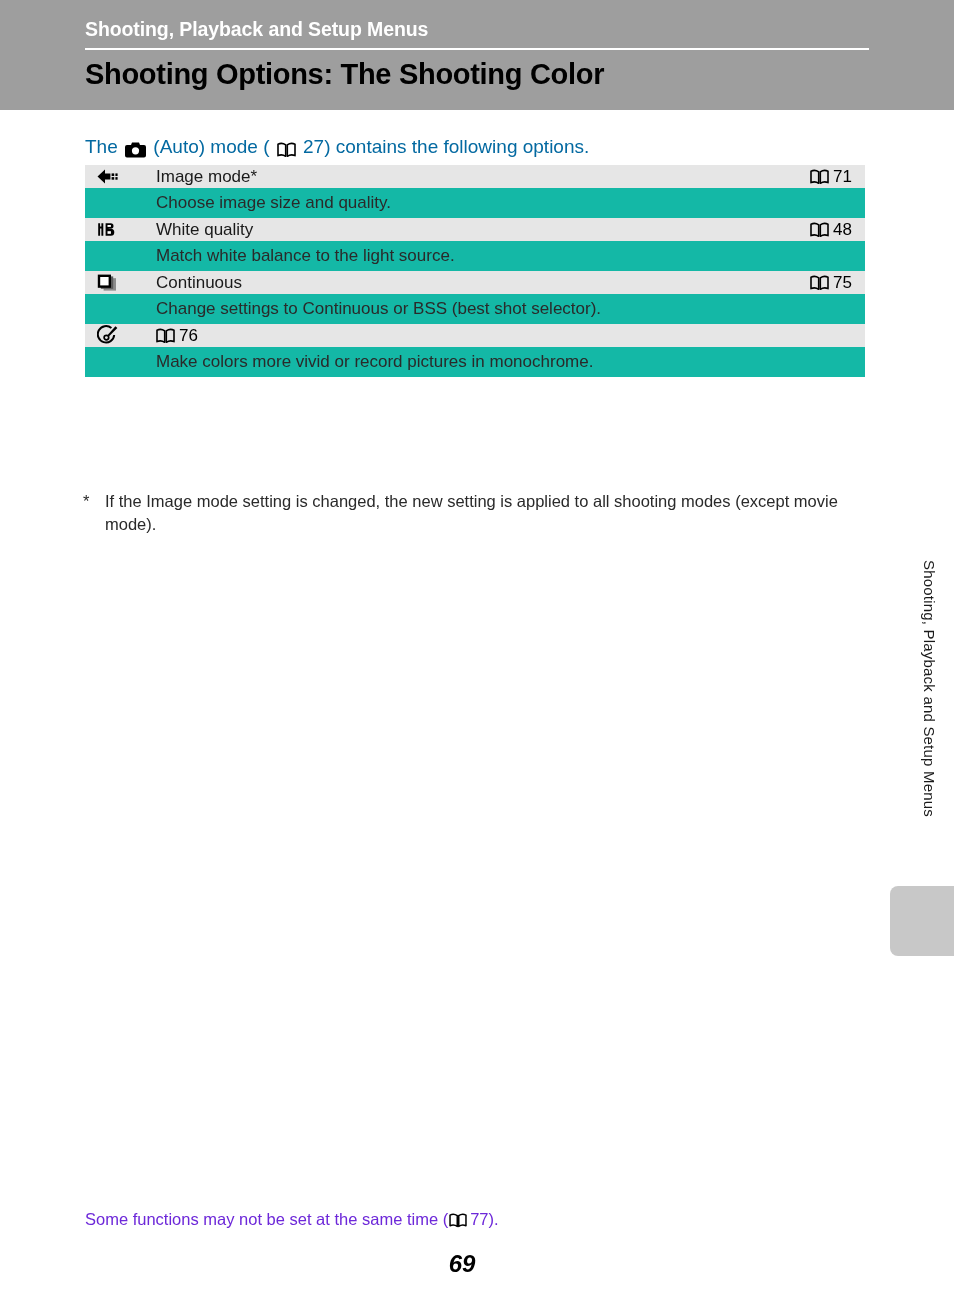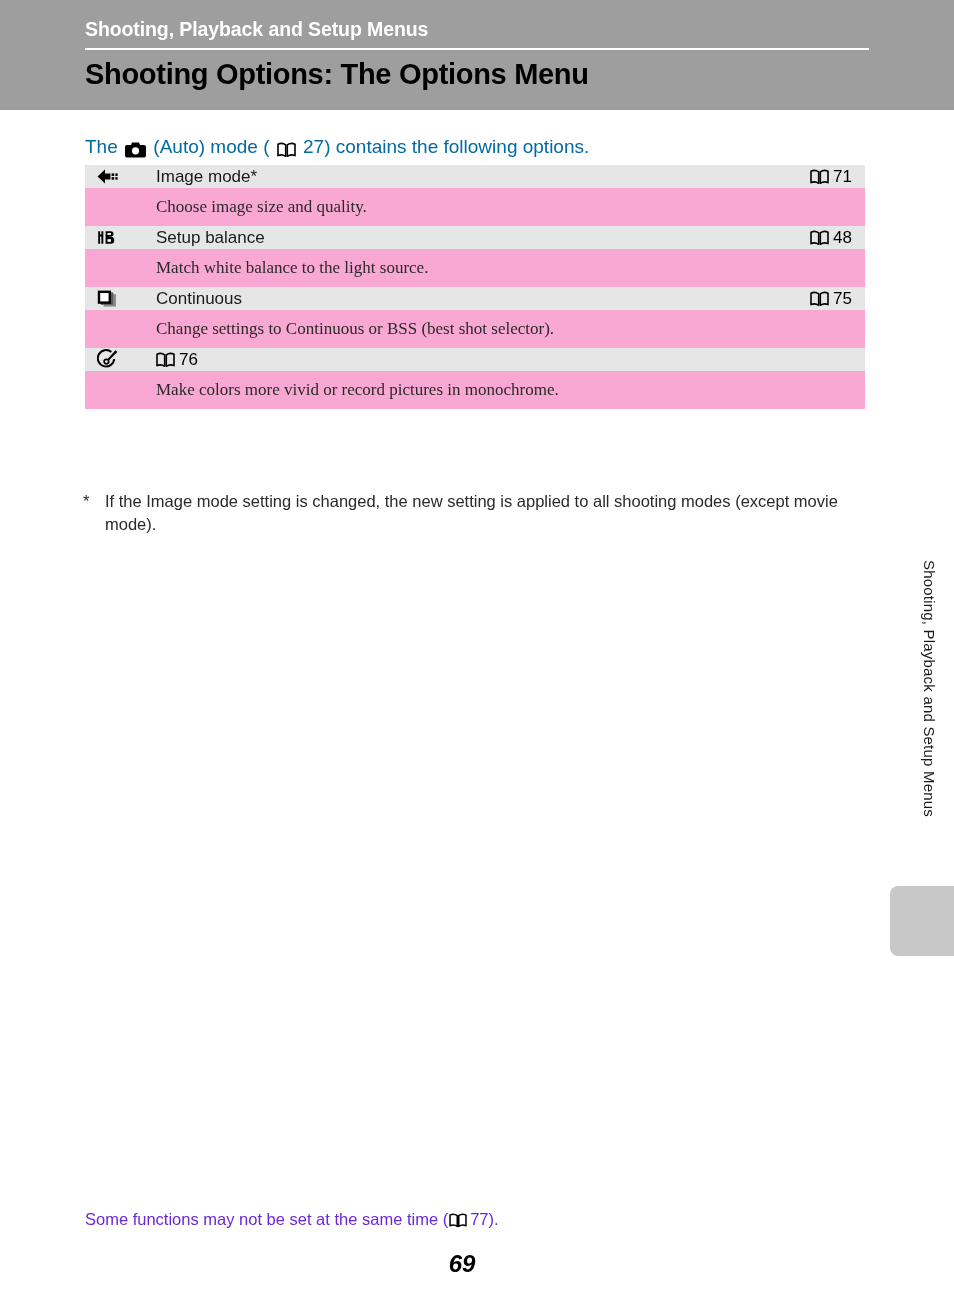--- a/index.html
+++ b/index.html
@@ -91,29 +91,28 @@
   }
   .opt-row .opt-ref {
     padding-right: 13px;
     font-size: 17px;
     color: #000000;
     display: flex;
     align-items: center;
     gap: 4px;
   }
   .opt-desc {
-    height: 38px;
+    height: 30px;
     display: flex;
     align-items: center;
     padding-left: 71px;
     box-sizing: border-box;
     font-size: 17px;
     color: #2a2a2a;
-    background: #f9a8d4;
-    font-family: Liberation Serif, serif;
+    background: #14b8a6;
   }
 
   
   .footnote {
     position: absolute;
     left: 83px;
     top: 490px;
     width: 790px;
     font-size: 16.5px;
     line-height: 1.42;
@@ -188,21 +187,21 @@
 
   
   svg.icn { display: inline-block; vertical-align: middle; }
 </style>
 </head>
 <body>
 
 <div class="header-band"></div>
 <div class="header-chapter">Shooting, Playback and Setup Menus</div>
 <div class="header-rule"></div>
-<div class="header-title">Shooting Options: The Options Menu</div>
+<div class="header-title">Shooting Options: The Shooting Color</div>
 
 <div class="intro">
   <span>The</span>
   <span class="ic">
     <svg class="icn" width="21" height="19" viewBox="0 0 21 19" aria-hidden="true">
       <path d="M7 2.4 H14 L15 5 H19 A2 2 0 0 1 21 7 V15.6 A2 2 0 0 1 19 17.6 H2 A2 2 0 0 1 0 15.6 V7 A2 2 0 0 1 2 5 H6 Z" fill="#000"></path>
       <circle cx="10.5" cy="10.8" r="3.6" fill="#fff"></circle>
     </svg>
   </span>
   <span>(Auto) mode (</span><span class="ic">
@@ -240,21 +239,21 @@
 
   <div class="opt-row">
     <span class="ic-cell">
       <svg class="icn" width="23" height="19" viewBox="0 0 23 19" aria-hidden="true">
         <path d="M1.2 3.2 V15.8 H3.1 V8.6 H4.4 V15.8 H6.3 V3.2 H4.4 V6.6 H3.1 V3.2 Z" fill="#000"></path>
         <path d="M8.6 3.2 H13.8 A2.6 2.6 0 0 1 13.8 8.6 H11.6 V8.8 H13.8 A2.6 2.6 0 0 1 13.8 15.8 H8.6 Z" fill="#000"></path>
         <rect x="10.5" y="5.0" width="3.4" height="1.9" fill="#fff"></rect>
         <rect x="10.5" y="11.2" width="3.4" height="2.6" fill="#fff"></rect>
       </svg>
     </span>
-    <span class="opt-label">Setup balance</span>
+    <span class="opt-label">White quality</span>
     <span class="opt-ref">
       <span>
         <svg class="icn" width="19" height="16" viewBox="0 0 19 16" aria-hidden="true">
           <path d="M1 2.2 C3.5 1.0 6.4 1.2 8.7 2.9 V14.3 C6.4 12.7 3.5 12.5 1 13.6 Z" fill="none" stroke="#000" stroke-width="1.6" stroke-linejoin="round"></path>
           <path d="M18 2.2 C15.5 1.0 12.6 1.2 10.3 2.9 V14.3 C12.6 12.7 15.5 12.5 18 13.6 Z" fill="none" stroke="#000" stroke-width="1.6" stroke-linejoin="round"></path>
         </svg>
       </span>
       <span>48</span>
     </span>
   </div>

